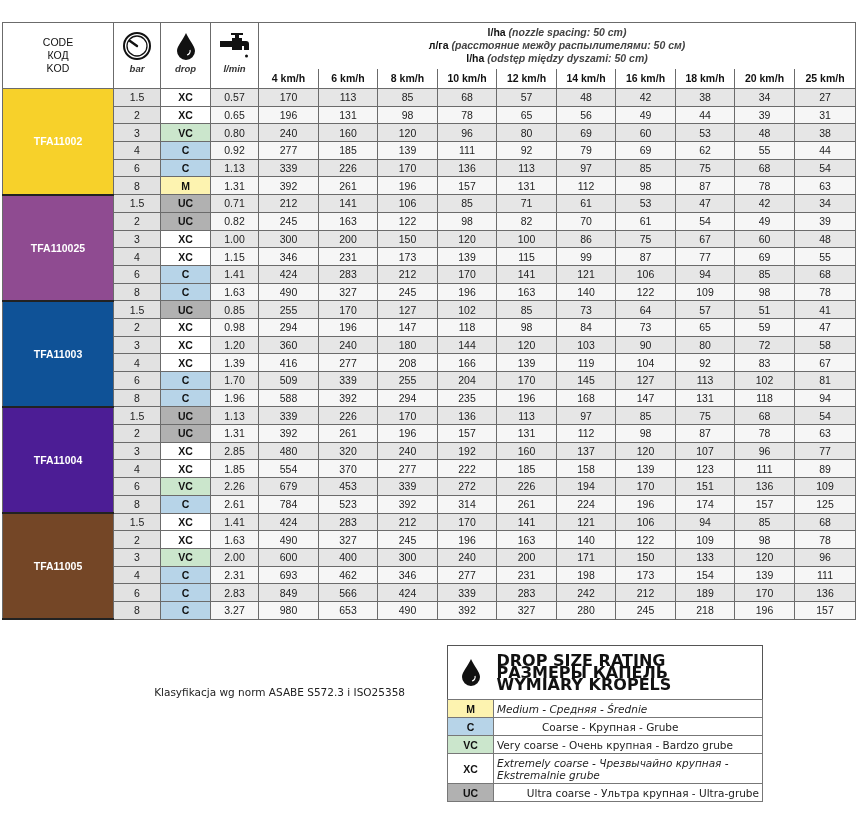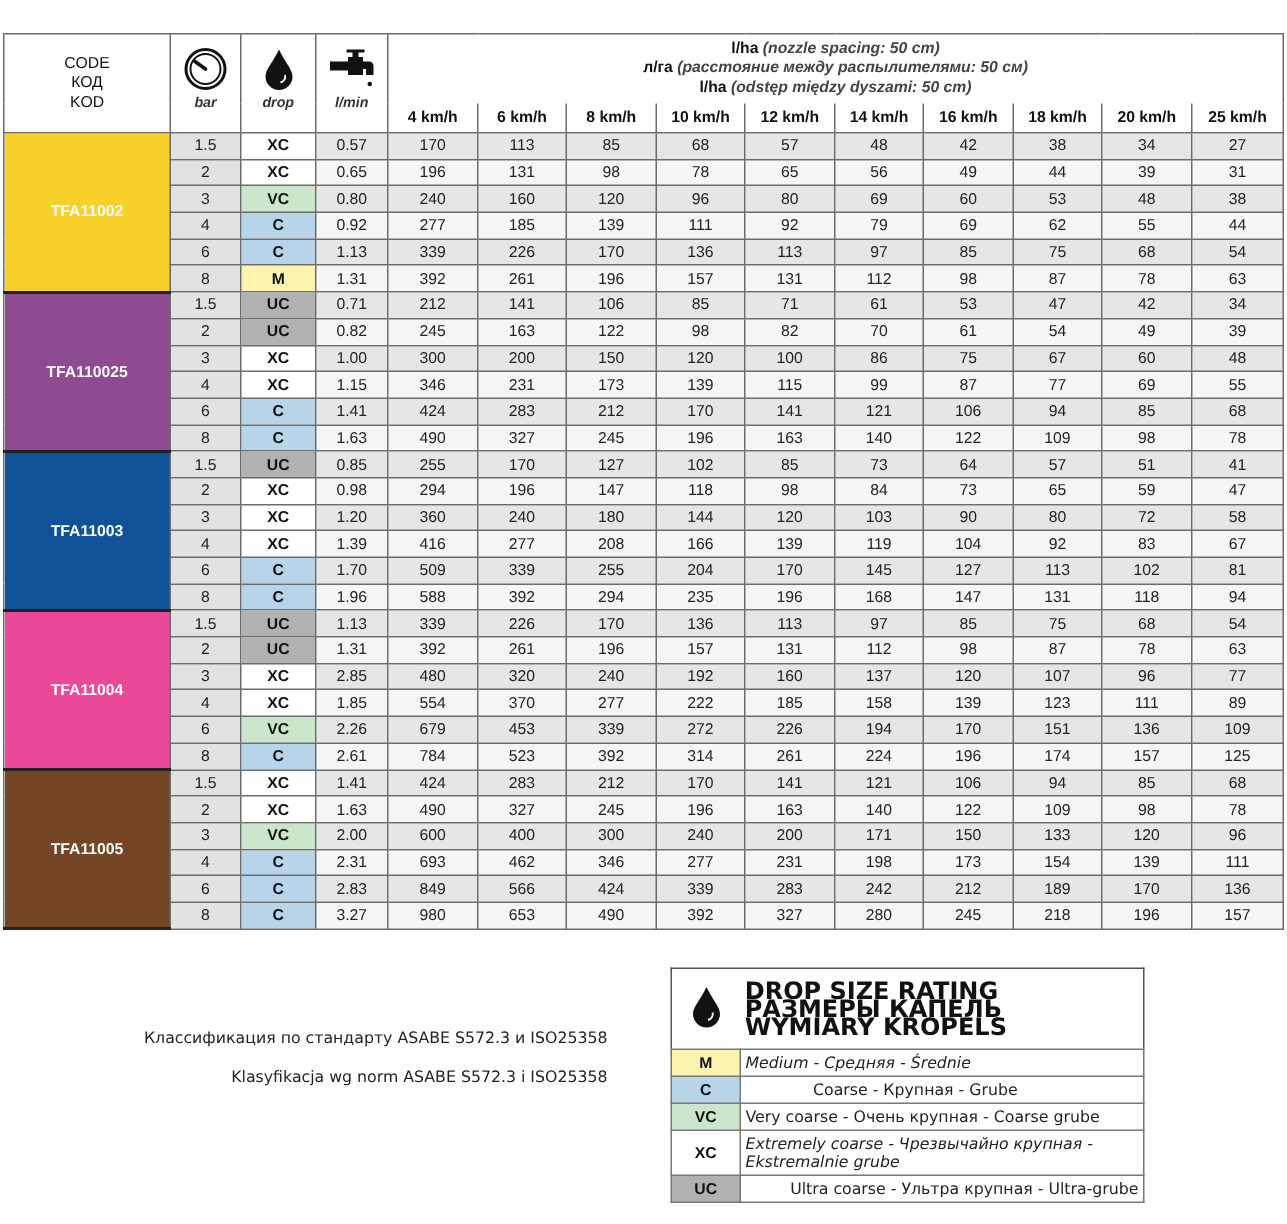--- a/index.html
+++ b/index.html
@@ -400,21 +400,21 @@
         <td class="val">294</td>
         <td class="val">235</td>
         <td class="val">196</td>
         <td class="val">168</td>
         <td class="val">147</td>
         <td class="val">131</td>
         <td class="val">118</td>
         <td class="val">94</td>
       </tr>
       <tr class="datarow alt">
-        <td rowspan="6" class="code" style="background: #ec4899;">TFA11004</td>
+        <td rowspan="6" class="code" style="background: #4c1d95;">TFA11004</td>
         <td class="val bar">1.5</td>
         <td class="drop d-UC">UC</td>
         <td class="val">1.13</td>
         <td class="val">339</td>
         <td class="val">226</td>
         <td class="val">170</td>
         <td class="val">136</td>
         <td class="val">113</td>
         <td class="val">97</td>
         <td class="val">85</td>
@@ -585,21 +585,20 @@
         <td class="val">280</td>
         <td class="val">245</td>
         <td class="val">218</td>
         <td class="val">196</td>
         <td class="val">157</td>
       </tr>
     </tbody>
 </table>
 
 <div id="classification">
-  <div>Классификация по стандарту ASABE S572.3 и ISO25358</div>
   <div>Klasyfikacja wg norm ASABE S572.3 i ISO25358</div>
 </div>
 
 <table id="legend">
   <tbody>
       <tr class="lg-head">
     <td class="lg-code">
       <svg width="22" height="30" viewBox="0 0 22 30">
         <path d="M11 2 C14 9 20 15 20 20 A9 9 0 0 1 2 20 C2 15 8 9 11 2 Z" fill="#111"></path>
         <path d="M15 19 A4 4 0 0 1 12 24" stroke="#fff" stroke-width="1.2" fill="none"></path>
@@ -616,21 +615,21 @@
       <tr class="lg-row">
         <td class="lg-code" style="background: rgb(253, 243, 176);">M</td>
         <td class="lg-desc" style="white-space: normal; font-style: italic;">Medium - Средняя - Średnie</td>
       </tr>
       <tr class="lg-row">
         <td class="lg-code" style="background: rgb(183, 212, 232);">C</td>
         <td class="lg-desc" style="white-space: normal; padding-left: 48px;">Coarse - Крупная - Grube</td>
       </tr>
       <tr class="lg-row">
         <td class="lg-code" style="background: rgb(203, 230, 204);">VC</td>
-        <td class="lg-desc" style="white-space: normal;">Very coarse - Очень крупная - Coarse grube</td>
+        <td class="lg-desc" style="white-space: normal;">Very coarse - Очень крупная - Bardzo grube</td>
       </tr>
       <tr class="lg-row-tall">
         <td class="lg-code" style="background: rgb(255, 255, 255);">XC</td>
         <td class="lg-desc" style="white-space: normal; font-style: italic;">Extremely coarse - Чрезвычайно крупная - Ekstremalnie grube</td>
       </tr>
       <tr class="lg-row">
         <td class="lg-code" style="background: rgb(177, 177, 177);">UC</td>
         <td class="lg-desc" style="white-space: normal; text-align: right;">Ultra coarse - Ультра крупная - Ultra-grube</td>
       </tr>
     </tbody>

